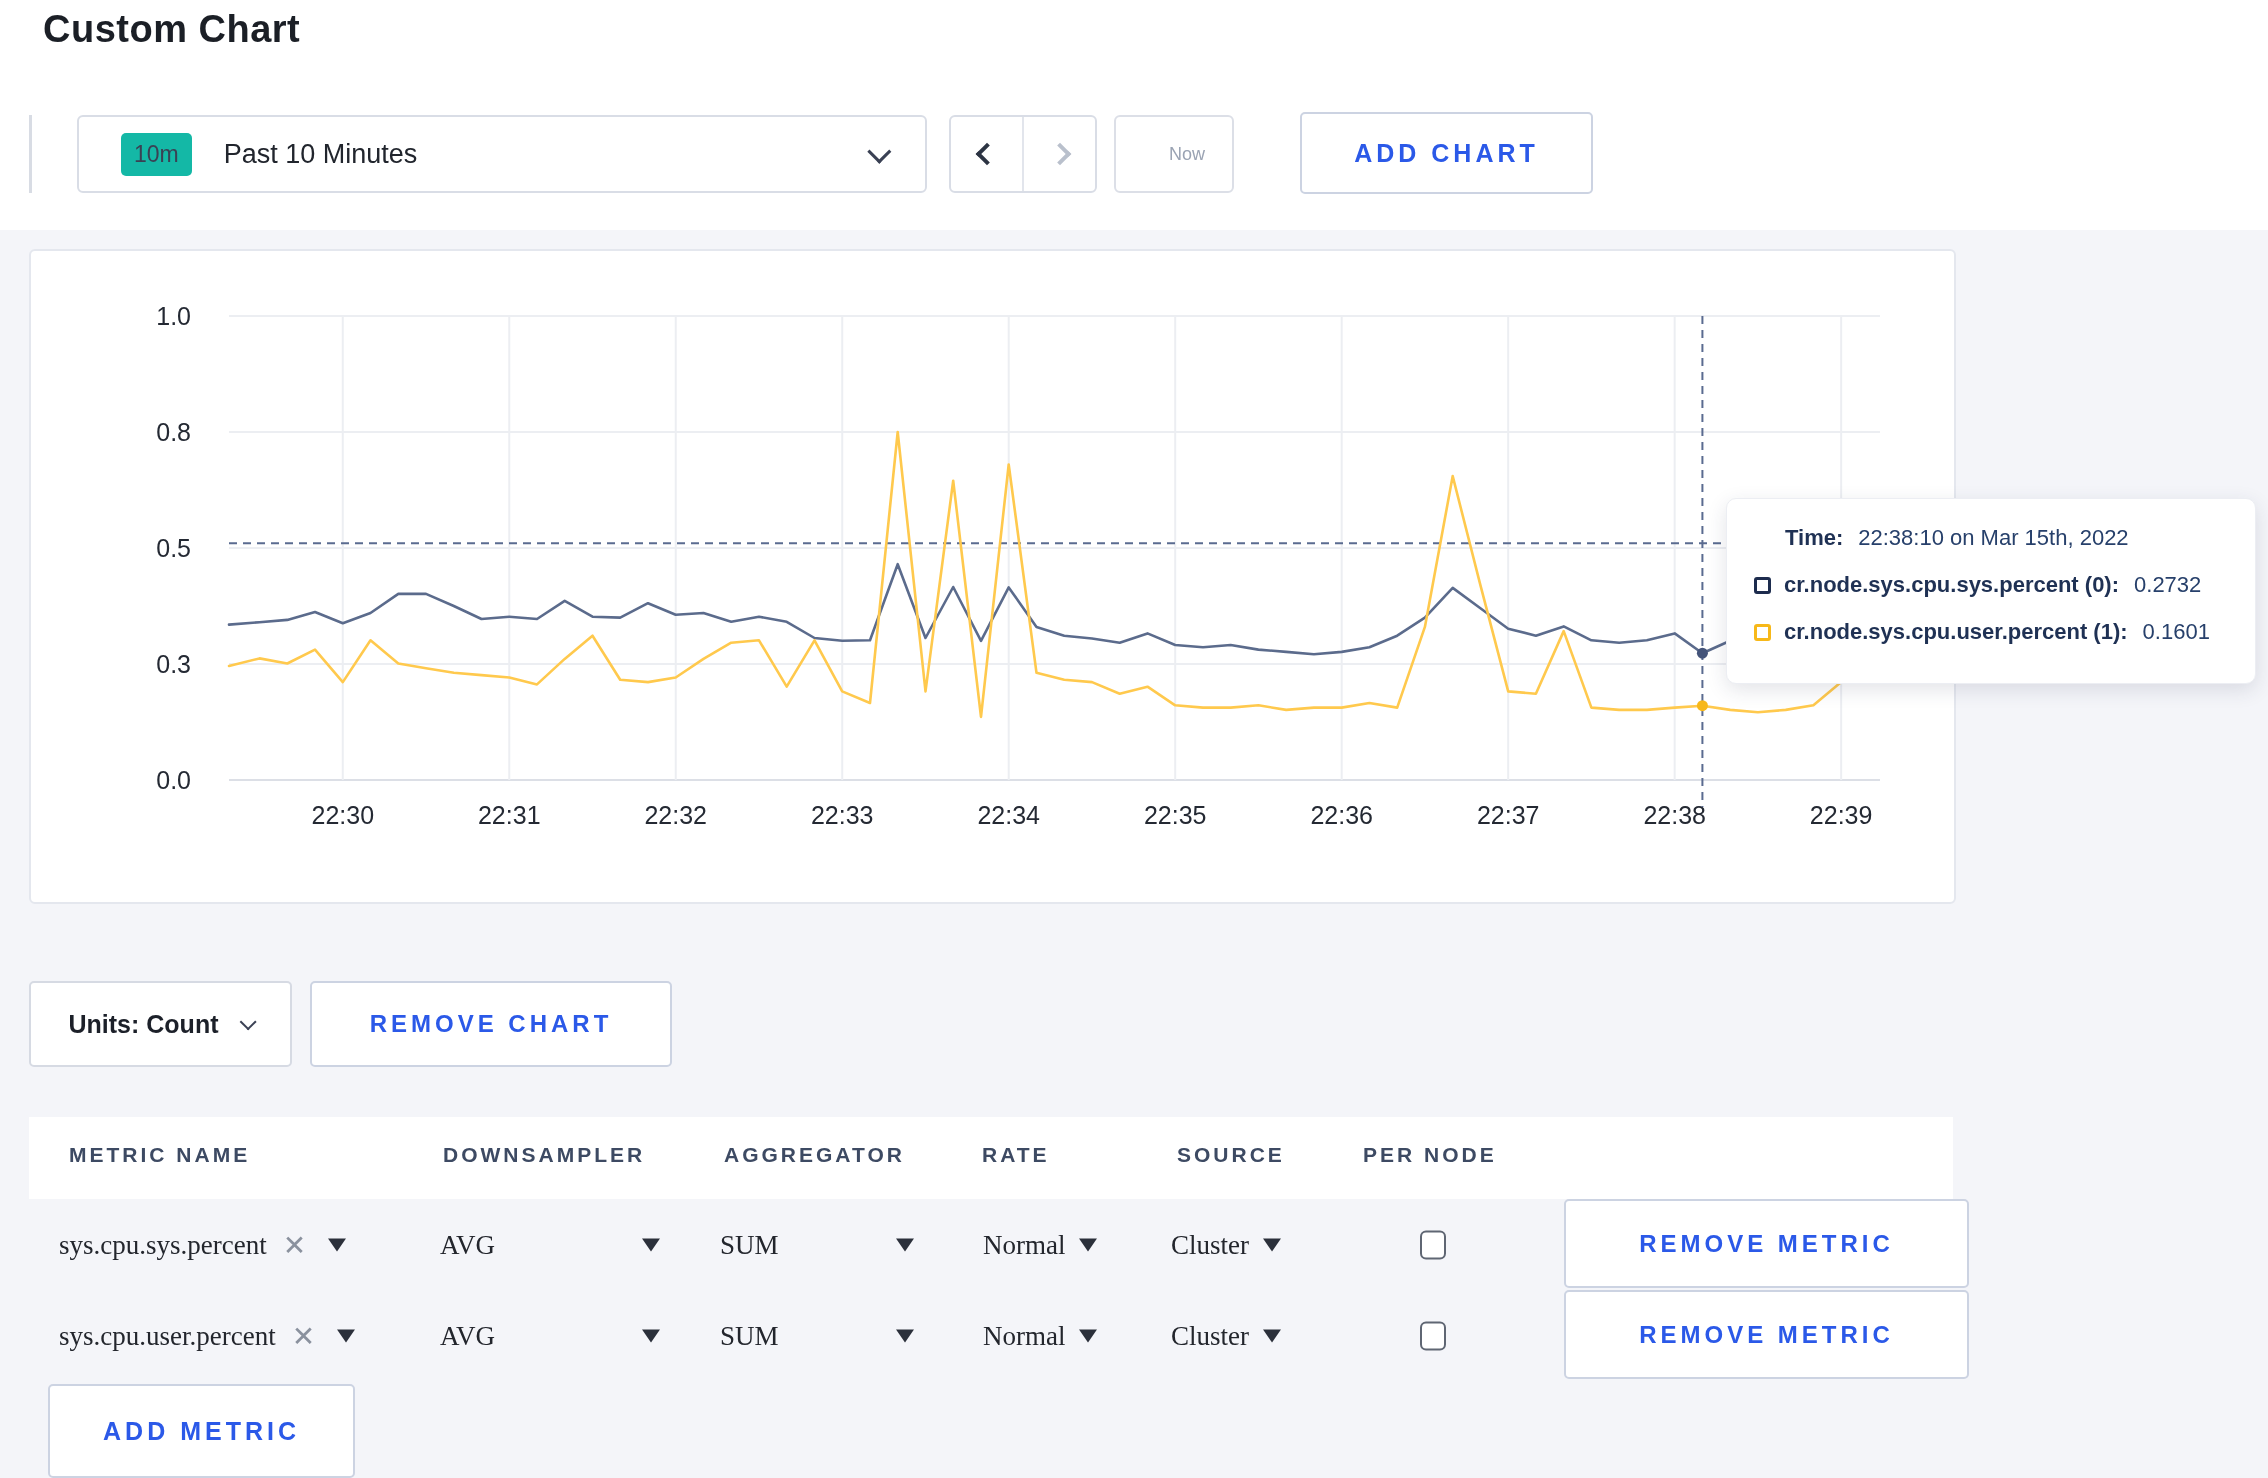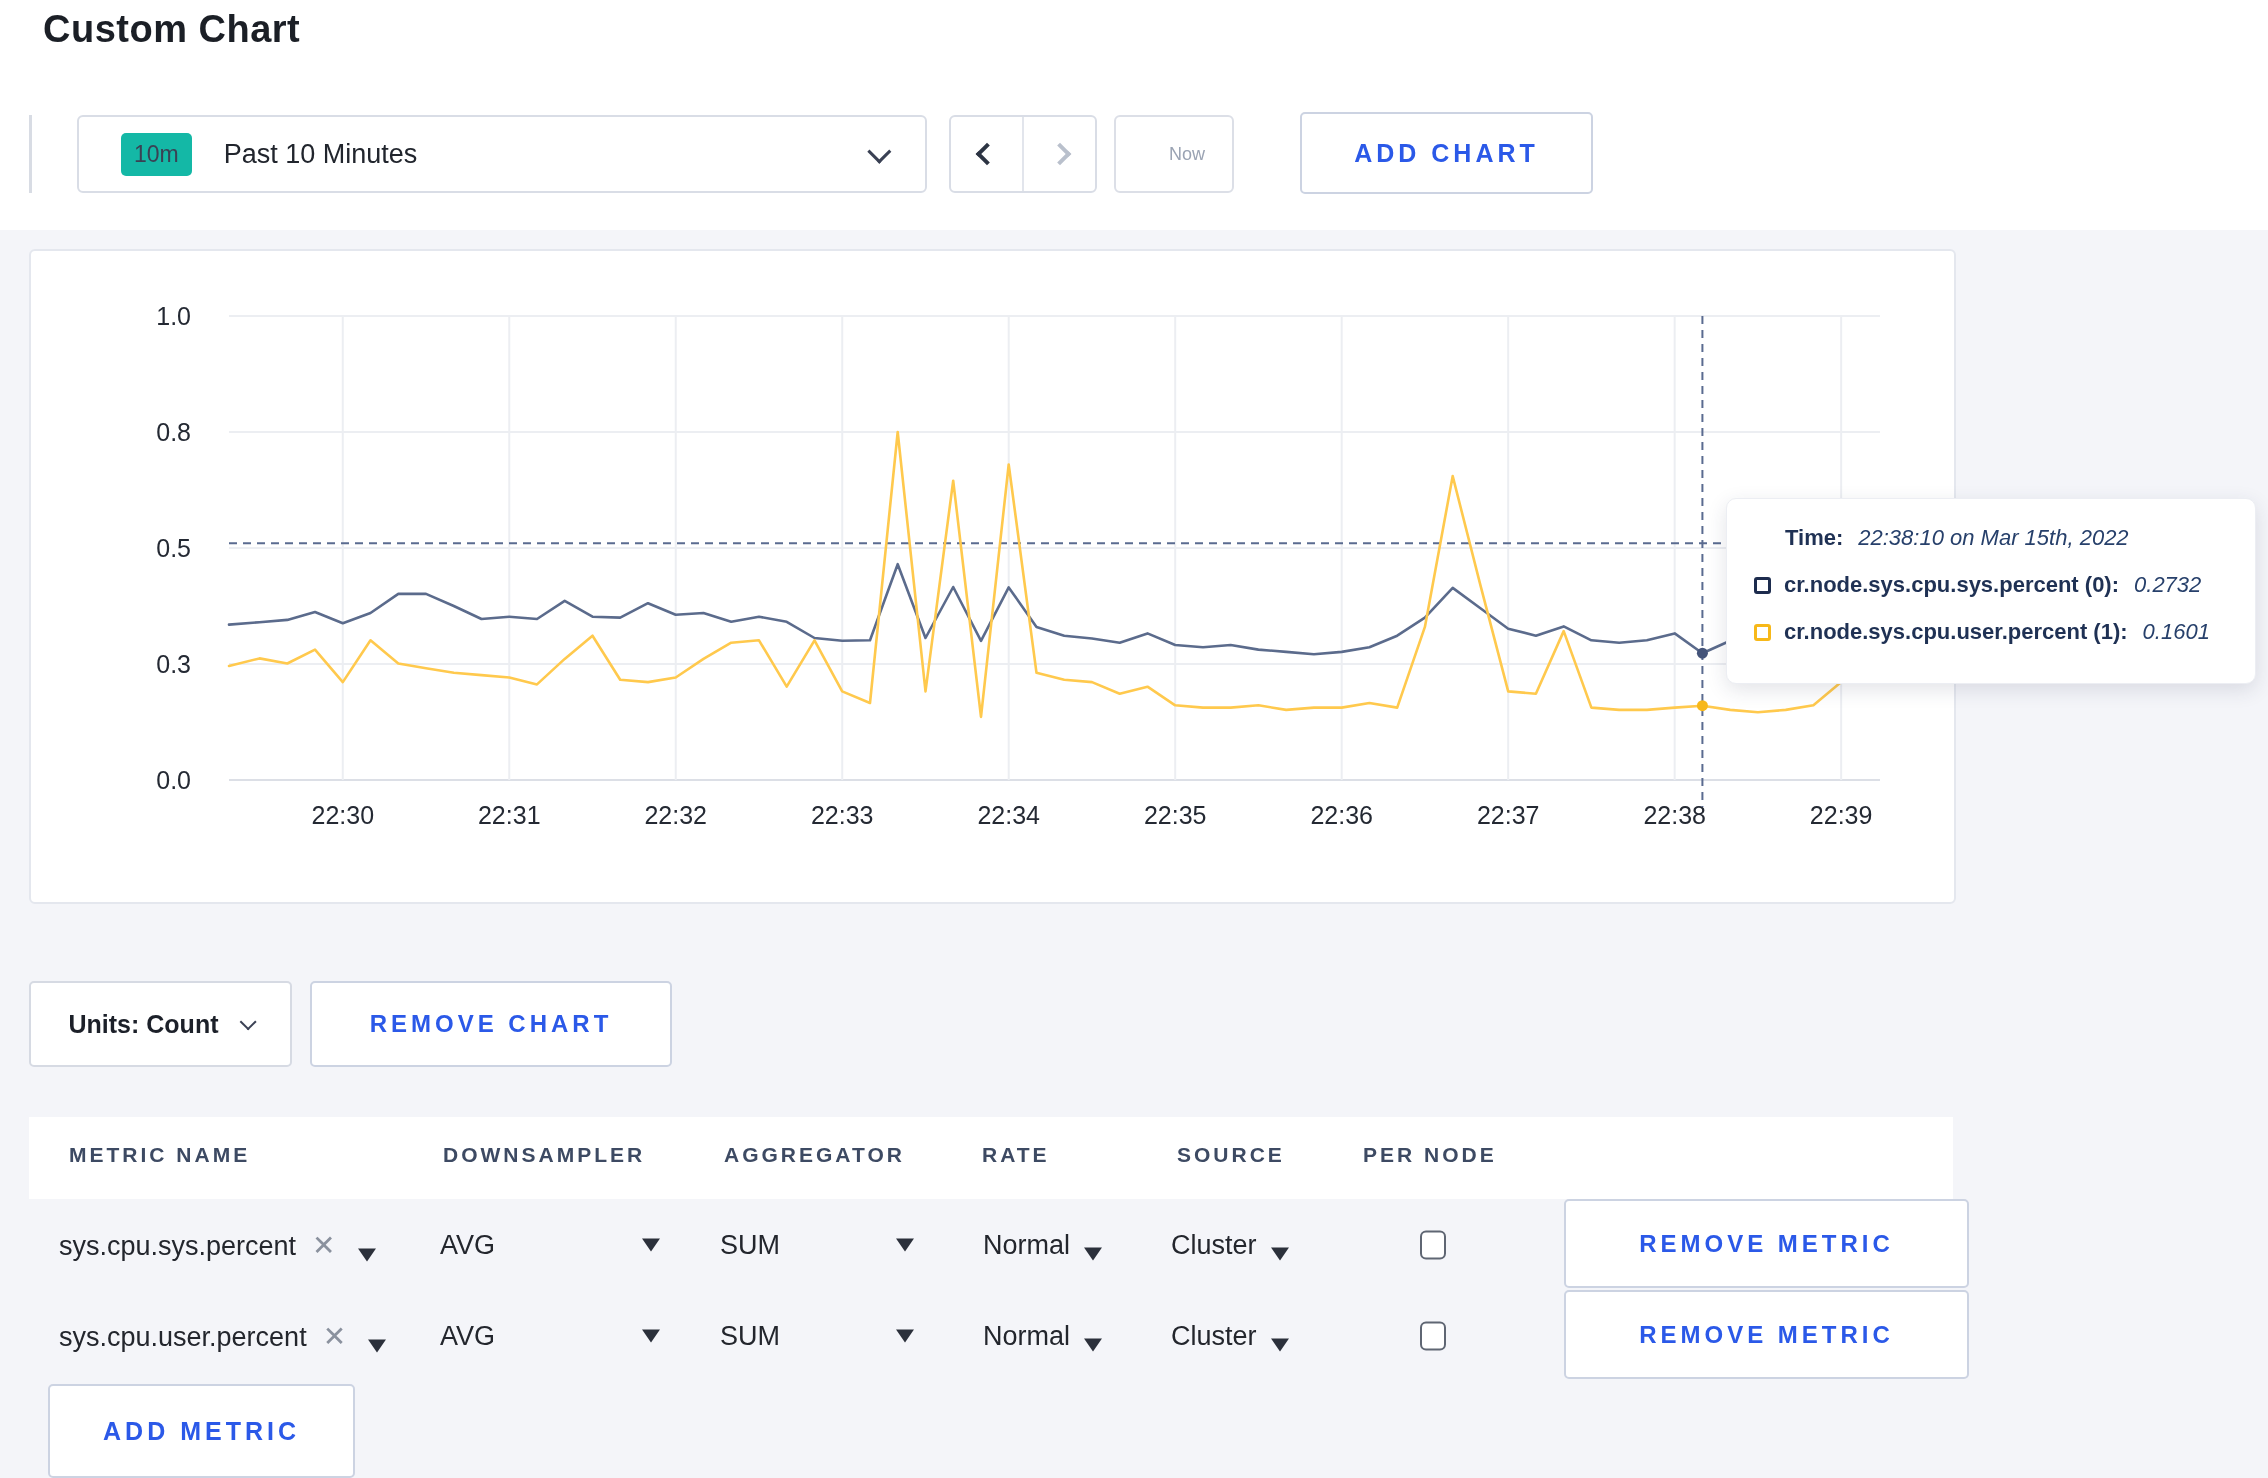--- a/index.html
+++ b/index.html
@@ -38,35 +38,35 @@
     border:2px solid #e4e7ee; border-radius:6px;}
   .chart-card svg{ position:absolute; left:0; top:0;}
 
   
   .chart-tooltip{ position:absolute; left:1726px; top:498px; width:530px; height:186px; background:#fff;
     border:1px solid #eceef3; border-radius:10px; box-shadow:0 6px 20px rgba(40,50,80,.13);
     padding:26px 0 0 27px; font-size:22px; color:#1f3154;}
   .tt-row{ display:flex; align-items:center; margin-bottom:21px; white-space:nowrap;}
   .tt-time-row{ margin-left:31px;}
   .tt-label{ font-weight:700; color:#1f3154;text-align:right;}
-  .tt-value{ margin-left:15px; color:#27406b;font-style:italic;}
+  .tt-value{ margin-left:15px; color:#27406b;}
   .tt-swatch{ width:17px; height:17px; border-radius:3px; border:3px solid; background:#fff; margin-right:13px; flex:none;}
 
   
   .units-button{ position:absolute; left:29px; top:981px; width:263px; height:86px; background:#fff; border:2px solid #d6dae3;
     border-radius:5px; display:flex; align-items:center; justify-content:center; cursor:pointer;}
   .units-label{ font-size:25px; font-weight:700; color:#1c2029;}
   .units-button .chev-down{ position:static; width:12px; height:12px; border-width:2.5px; margin-left:22px; transform:rotate(45deg) translateY(-3px);}
   .remove-chart-button{ position:absolute; left:310px; top:981px; width:362px; height:86px; font-size:24px;}
 
   
   .table-header-band{ position:absolute; left:29px; top:1117px; width:1924px; height:82px; background:#fff;}
   .th{ position:absolute; top:26px; font-size:21px; font-weight:700; letter-spacing:3px; color:#3d4a63; white-space:nowrap;}
   .row{ position:absolute; left:29px; width:1924px; height:91px;}
-  .cell{ position:absolute; top:50%; transform:translateY(-50%); font-size:27px; color:#23262d; white-space:nowrap; display:flex; align-items:flex-end;}
+  .cell{ position:absolute; top:50%; transform:translateY(-50%); font-size:27px; color:#23262d; white-space:nowrap; display:flex; align-items:center;font-family:Liberation Serif, serif;}
   .x-icon{ color:#8a919e; font-size:28px; margin-left:16px; cursor:pointer;}
   .tri{ width:0; height:0; border-left:9px solid transparent; border-right:9px solid transparent; border-top:13px solid #2b303b; display:inline-block; cursor:pointer;}
   .checkbox{ position:absolute; top:50%; transform:translateY(-50%); width:26px; height:29px; border:2.5px solid #5f6673; border-radius:6px; background:#fff; cursor:pointer;}
   .remove-metric-button{ position:absolute; left:1535px; width:405px; height:89px; font-size:24px;}
   .add-metric-button{ position:absolute; left:48px; top:1384px; width:307px; height:94px; font-size:25px;}
 </style>
 </head>
 <body>
 
 <div class="gray-section"></div>

